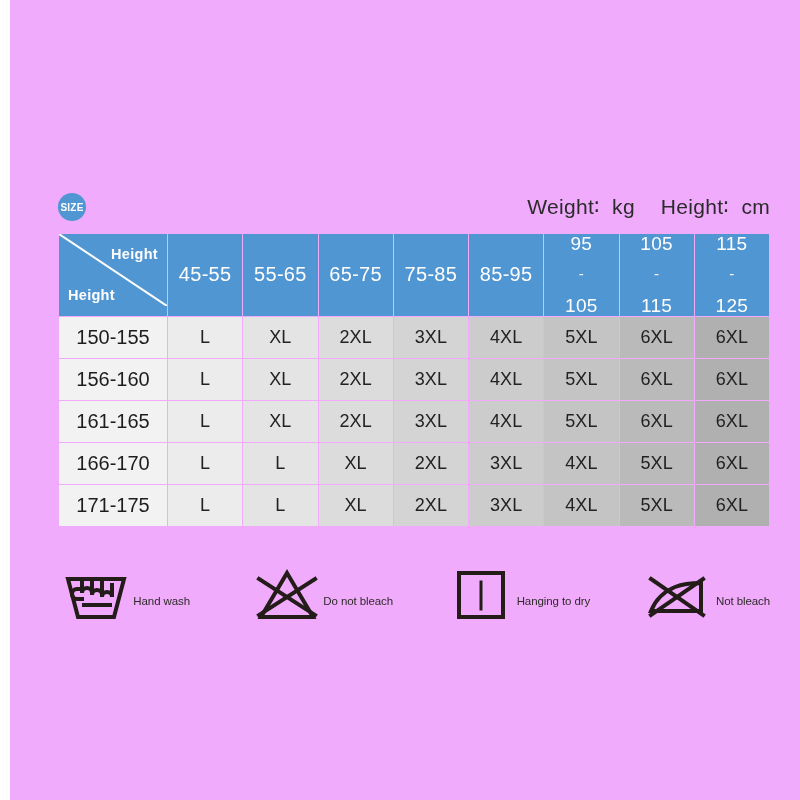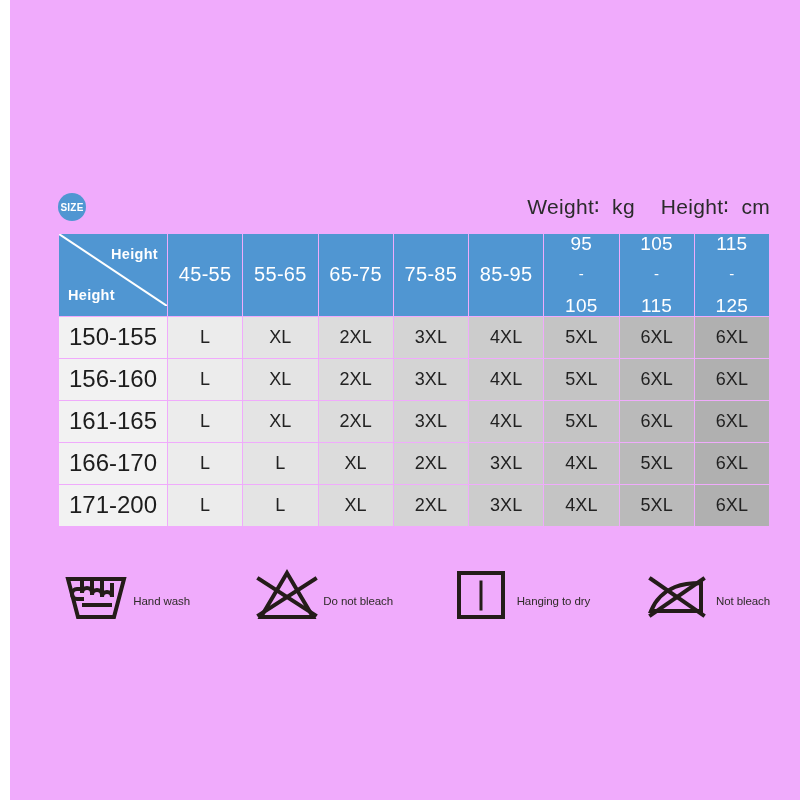--- a/index.html
+++ b/index.html
@@ -126,21 +126,21 @@
   }
   .stacked .dash { font-size: 15px; line-height: .85; }
 
   
   .chart tbody td {
     height: 41px;
     font-size: 18px;
     color: #222222;
   }
   .chart tbody td.hrange {
-    font-size: 24px;
+    font-size: 20px;
     color: #1d1d1d;
   }
 
   
   .g0 { background: #f2f2f2; }
   .g1 { background: #ececec; }
   .g2 { background: #e4e4e4; }
   .g3 { background: #dcdcdc; }
   .g4 { background: #d4d4d4; }
   .g5 { background: #cccccc; }
@@ -291,21 +291,21 @@
           <td class="g1">L</td>
           <td class="g2">L</td>
           <td class="g3">XL</td>
           <td class="g4">2XL</td>
           <td class="g5">3XL</td>
           <td class="g6">4XL</td>
           <td class="g7">5XL</td>
           <td class="g8">6XL</td>
         </tr>
         <tr>
-          <td class="hrange g0">171-200</td>
+          <td class="hrange g0">171-175</td>
           <td class="g1">L</td>
           <td class="g2">L</td>
           <td class="g3">XL</td>
           <td class="g4">2XL</td>
           <td class="g5">3XL</td>
           <td class="g6">4XL</td>
           <td class="g7">5XL</td>
           <td class="g8">6XL</td>
         </tr>
       </tbody>

